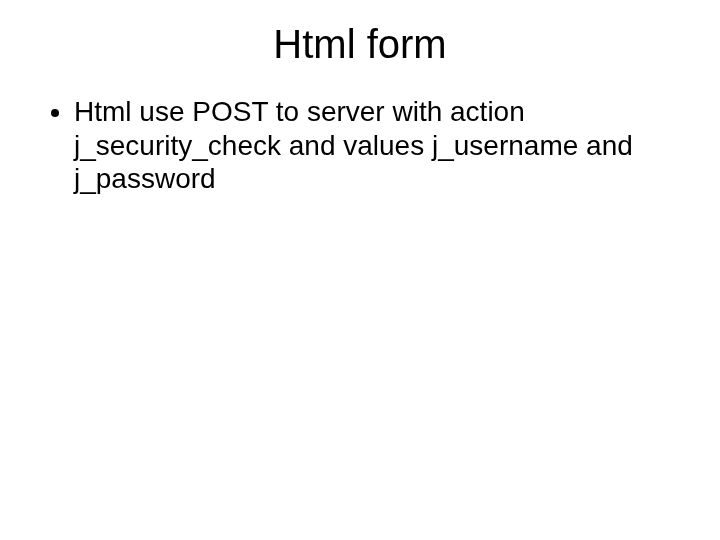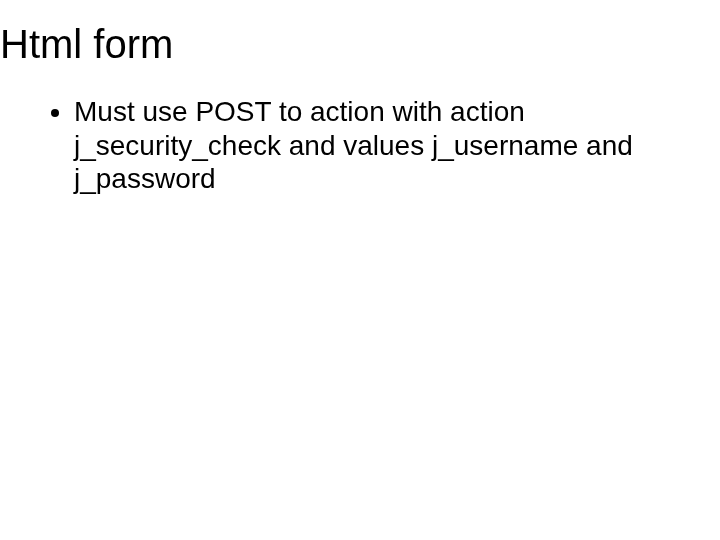--- a/index.html
+++ b/index.html
@@ -11,20 +11,21 @@
     font-family: Arial, Helvetica, sans-serif;
     color: #000000;
   }
   .slide {
     width: 720px;
     height: 540px;
     position: relative;
     box-sizing: border-box;
   }
   .title {
+    text-align: center;
     font-size: 40px;
     font-weight: 400;
     padding-top: 22px;
     letter-spacing: 0px;
   }
   .body {
     padding: 28px 40px 0 40px;
   }
   ul {
     margin: 0;
@@ -37,16 +38,16 @@
     font-weight: 400;
   }
 </style>
 </head>
 <body>
 
 <div class="slide">
   <div class="title">Html form</div>
   <div class="body">
     <ul>
-      <li>Must use POST to action with action j_security_check and values j_username and j_password</li>
+      <li>Html use POST to server with action j_security_check and values j_username and j_password</li>
     </ul>
   </div>
 </div>
 
 </body></html>

